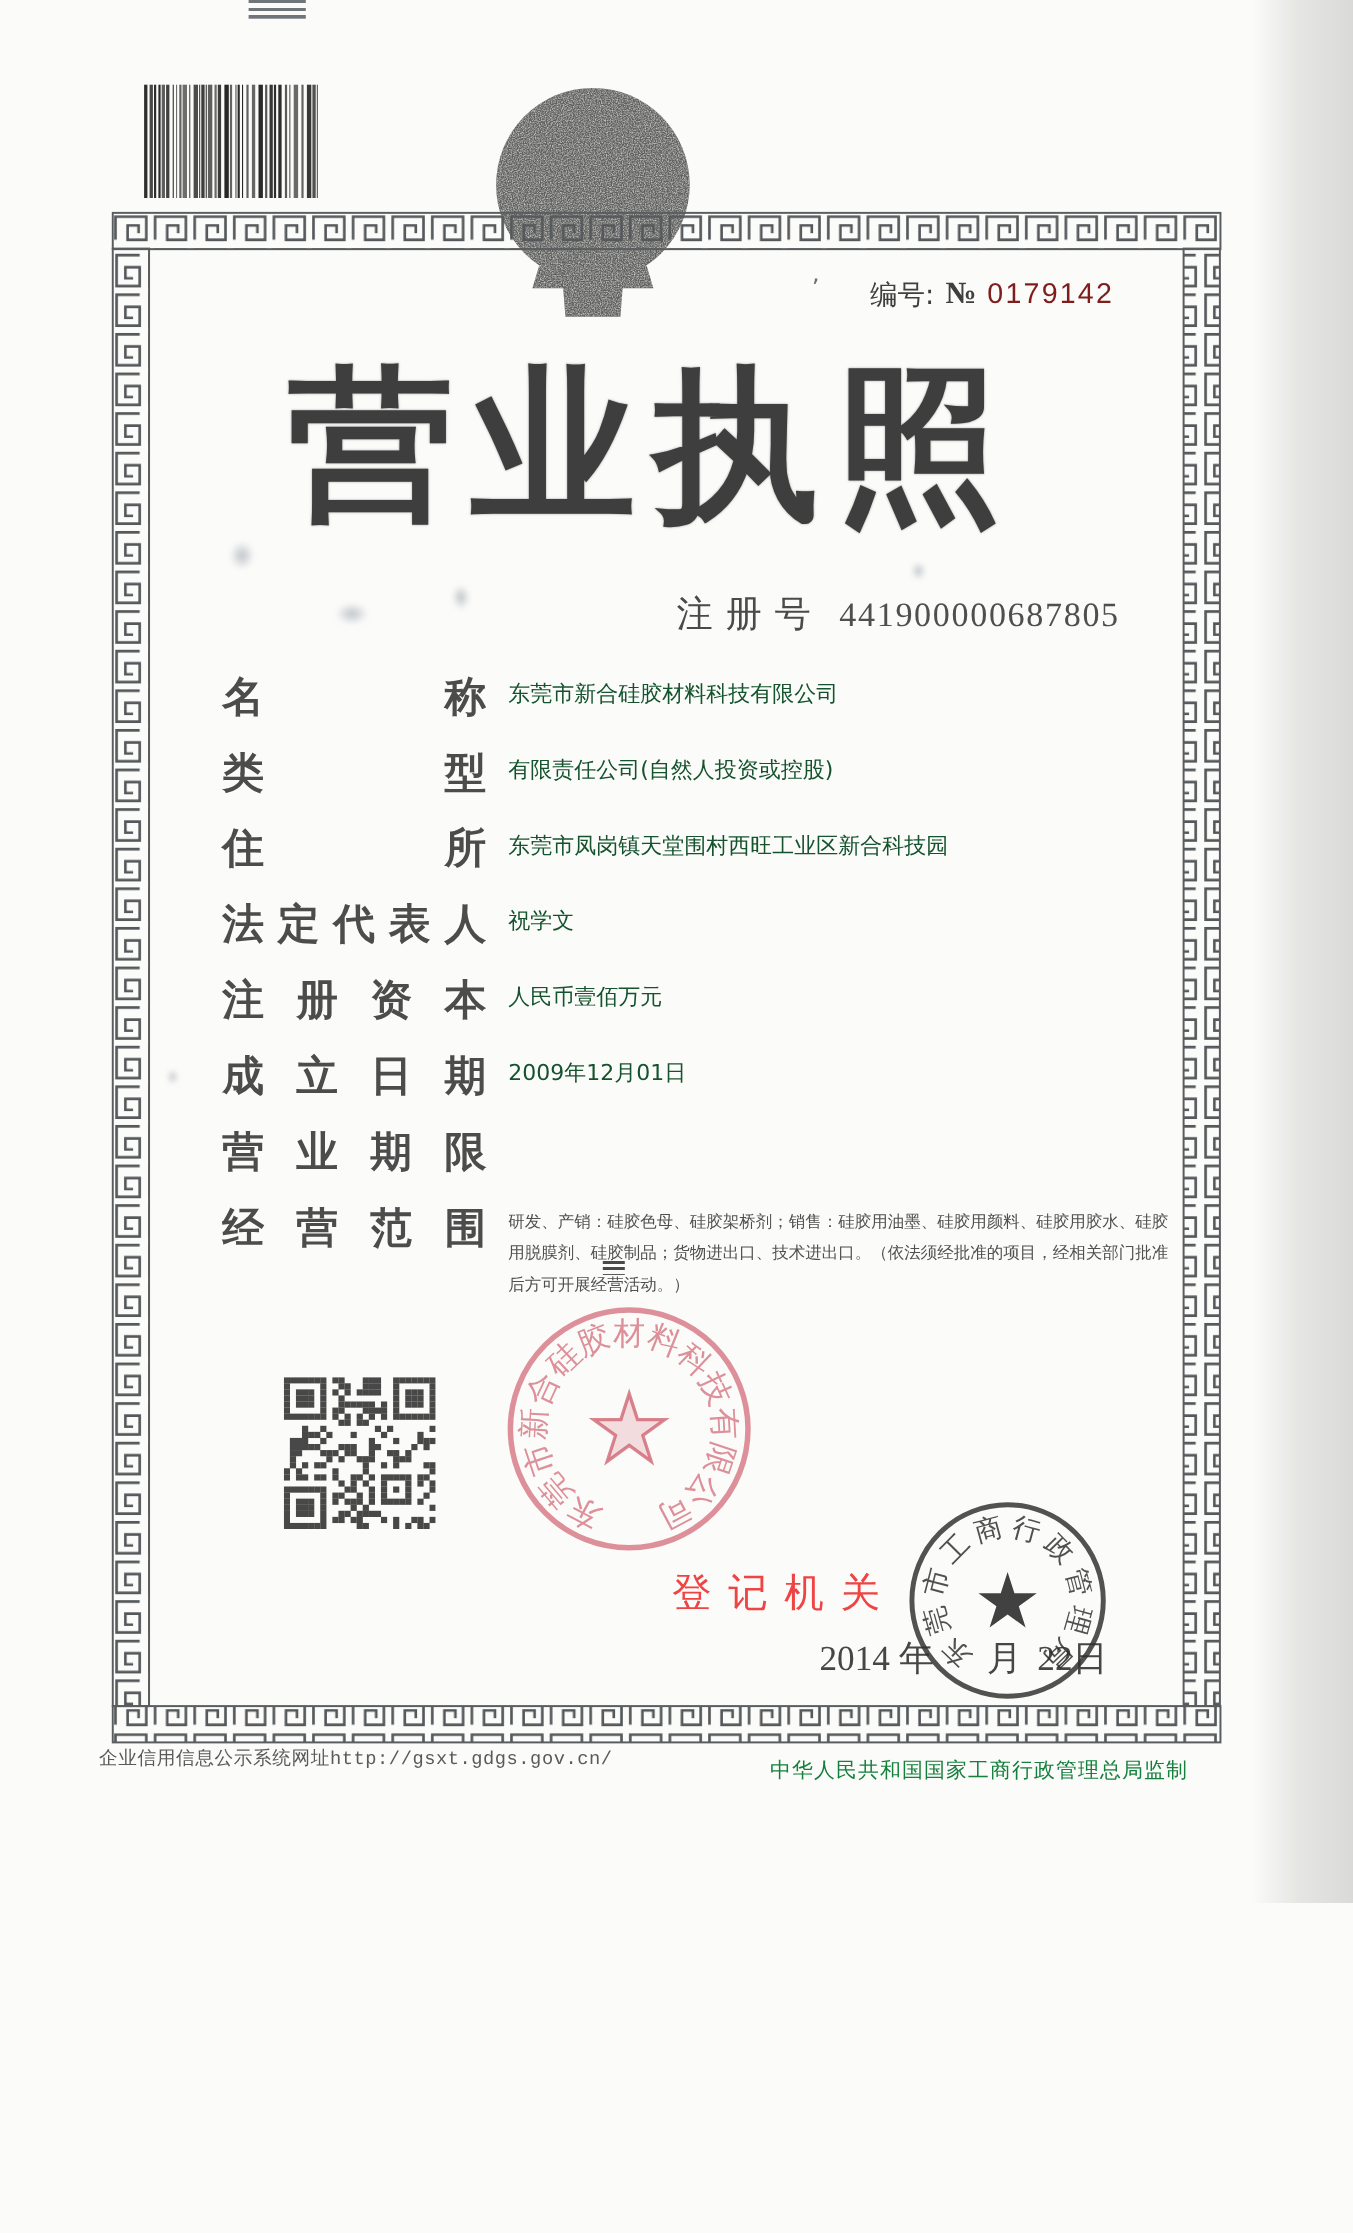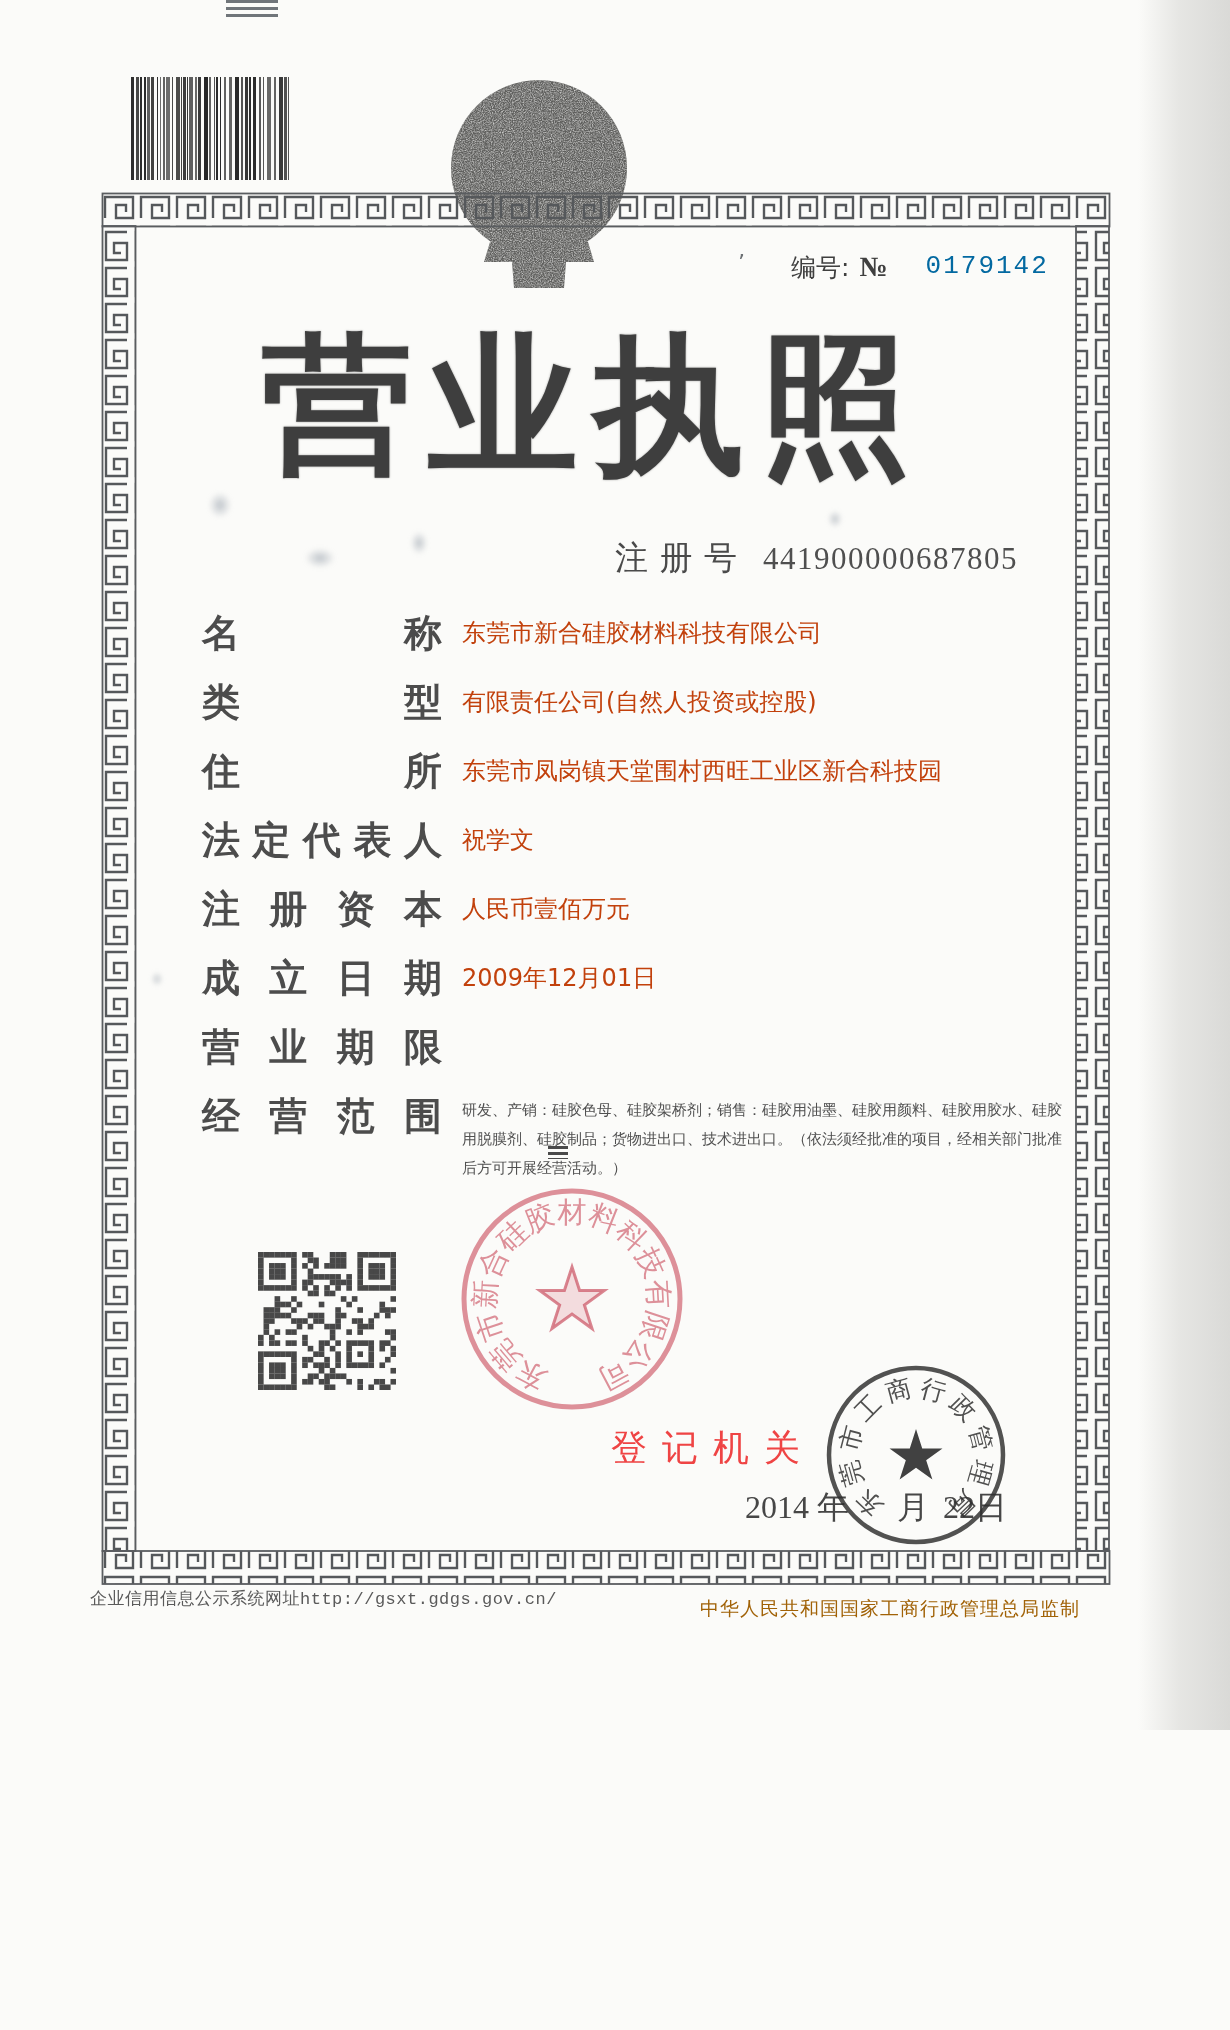--- a/index.html
+++ b/index.html
@@ -10,51 +10,51 @@
     background:linear-gradient(to right,rgba(155,155,150,0) 0%,rgba(155,155,150,0.22) 45%,rgba(140,140,136,0.30) 100%);}
   
   .barcode{position:absolute;left:131px;top:77px;width:166px;height:103px;display:flex;align-items:stretch;filter:blur(0.4px);}
   .barcode .bar{flex:none;}
   
   .emblem{position:absolute;left:448px;top:66px;filter:blur(0.5px);}
   .frame{position:absolute;left:101px;top:192px;}
   
   .serial{position:absolute;left:791px;top:251px;display:flex;gap:10px;align-items:flex-start;color:#3f3f3f;font-size:25px;}
   .serial .nomark{font-family:"Liberation Serif",serif;font-weight:700;font-size:28px;}
-  .serial .num{font-family:Liberation Mono, monospace;font-size:26px;letter-spacing:2px;color:#0369a1;margin-left:28px;}
+  .serial .num{font-family:Liberation Sans, sans-serif;font-size:26px;letter-spacing:2px;color:#7f1d1d;}
   
   .title{position:absolute;left:262px;top:327px;width:648px;display:flex;justify-content:space-between;
     font-size:150px;line-height:1.05;font-weight:900;color:#3e3e3e;text-shadow:0 0 2px rgba(62,62,62,0.55);}
   
   .regline{position:absolute;left:615px;top:536px;display:flex;align-items:baseline;}
   .reglabel{width:122px;display:flex;justify-content:space-between;font-size:33px;font-weight:500;color:#4a4a4a;}
   .regvalue{margin-left:26px;font-family:"Liberation Serif",serif;font-size:31px;letter-spacing:1.5px;color:#4f4f4f;}
   
   .fields{position:absolute;left:202px;top:608px;width:866px;}
   .frow{position:relative;height:69px;}
   .frow.scope{height:132px;}
   .flabel{position:absolute;left:0;top:0;width:240px;display:flex;justify-content:space-between;
     font-size:38px;font-weight:600;color:#4c4c4c;}
-  .fvalue{position:absolute;left:260px;top:9px;width:600px;font-size:24px;color:#c2410c;}
+  .fvalue{position:absolute;left:260px;top:9px;width:600px;font-size:20px;color:#14532d;}
   .frow.scope .fvalue{font-size:15px;line-height:29px;top:5px;color:#505050;}
   
   .qr{position:absolute;left:258px;top:1252px;}
   
   .company-seal{position:absolute;left:452px;top:1179px;opacity:0.93;filter:blur(0.35px);}
   .registry-seal{position:absolute;left:824px;top:1363px;opacity:0.95;filter:blur(0.3px);}
   
   .registrar{position:absolute;left:611px;top:1424px;font-size:36px;letter-spacing:15px;font-weight:500;color:#ef4444;}
   .dateline{position:absolute;left:745px;top:1486px;display:flex;font-family:"Liberation Serif",serif;
     font-size:32px;color:#464646;}
   .dateline .d-month{margin-left:48px;}
   .dateline .d-day{margin-left:14px;}
   
   .footer-left{position:absolute;left:90px;top:1587px;font-size:17px;letter-spacing:0.5px;color:#5a5a5a;
     font-family:"Liberation Mono","DejaVu Sans",monospace;}
-  .footer-right{position:absolute;left:700px;top:1596px;font-size:19px;letter-spacing:1px;color:#a16207;}
+  .footer-right{position:absolute;left:700px;top:1596px;font-size:19px;letter-spacing:1px;color:#15803d;}
   
   .art{position:absolute;}
   .art-topbar{left:226px;top:0;width:52px;height:17px;
     background:repeating-linear-gradient(180deg,#70757a 0 3px,rgba(0,0,0,0) 3px 7px);}
   .bleed{filter:blur(2.5px);background:radial-gradient(closest-side,rgba(140,150,162,0.55),rgba(140,150,162,0) 75%);}
   .b1{left:205px;top:488px;width:30px;height:34px;}
   .b2{left:300px;top:545px;width:40px;height:26px;}
   .b3{left:408px;top:528px;width:22px;height:30px;}
   .b4{left:826px;top:508px;width:18px;height:22px;}
   .b5{left:150px;top:970px;width:14px;height:18px;}

